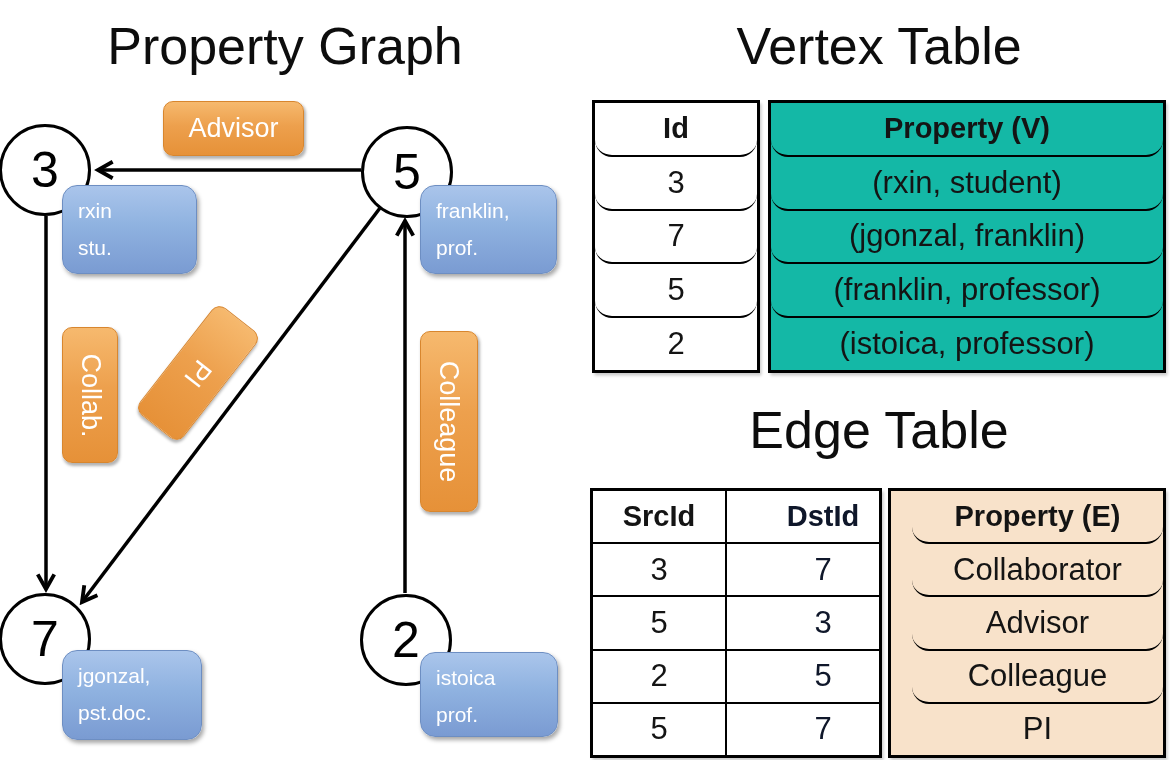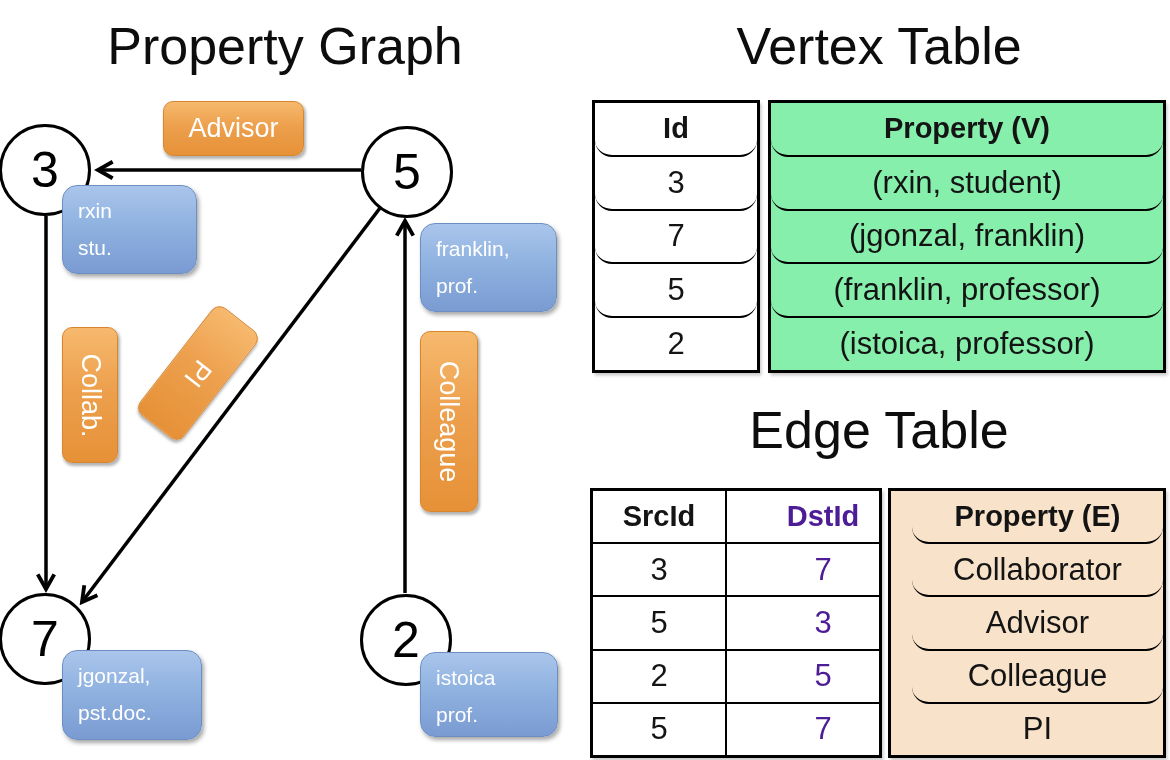--- a/index.html
+++ b/index.html
@@ -67,42 +67,42 @@
 
   
   .ttable { position:absolute; display:flex; }
   .tcol {
     box-sizing:border-box;
     border:3px solid #000;
     display:flex; flex-direction:column;
     background:#fff;
     box-shadow:1.5px 2.5px 3px rgba(0,0,0,0.22);
   }
-  .tcol.blue { background:#86efac;justify-content:center; }
+  .tcol.blue { background:#14b8a6;justify-content:center; }
   .tcol.tan  { background:#f8e2ca;padding-left:21px; }
   .cell {
     flex:1;
     border-bottom:2.5px solid #000;
     display:flex; align-items:center; justify-content:center;
     font-size:31px; color:#141414;
     white-space:nowrap;
     border-radius:17px;
   }
   .tcol > .cell:last-child, .tcol > .rowpair:last-child { border-bottom:none; }
   .cell.th { font-weight:bold; font-size:29px; }
   .rowpair { flex:1; display:flex; border-bottom:2.5px solid #000;gap:40px; }
   .rowpair .c1 {
     width:132px; border-right:2.5px solid #000;
     display:flex; align-items:center; justify-content:center;
     font-size:31px; color:#141414;
   }
   .rowpair .c2 {
     flex:1;
     display:flex; align-items:center; justify-content:center;
-    font-size:31px; color:#4c1d95;
+    font-size:31px; color:#0f172a;
   }
   .rowpair .th { font-weight:bold; font-size:29px; }
 </style>
 </head>
 <body>
 
 <div class="big-title" style="left:0; top:16px; width:570px;">Property Graph</div>
 
 <div class="big-title" style="left:592px; top:16px; width:574px;">Vertex Table</div>
 
@@ -147,21 +147,21 @@
 
 <div class="elabel" style="left:420px; top:331px; width:58px; height:181px;">
   <span class="vtext">Colleague</span>
 </div>
 
 <div class="vbox" style="left:62px; top:185px; width:135px; height:89px;">
   <div>rxin</div>
   <div>stu.</div>
 </div>
 
-<div class="vbox" style="left:420px; top:185px; width:137px; height:89px;margin-top:38px;">
+<div class="vbox" style="left:420px; top:185px; width:137px; height:89px;">
   <div>franklin,</div>
   <div>prof.</div>
 </div>
 
 <div class="vbox" style="left:62px; top:650px; width:140px; height:90px;">
   <div>jgonzal,</div>
   <div>pst.doc.</div>
 </div>
 
 <div class="vbox" style="left:420px; top:652px; width:138px; height:85px;">

